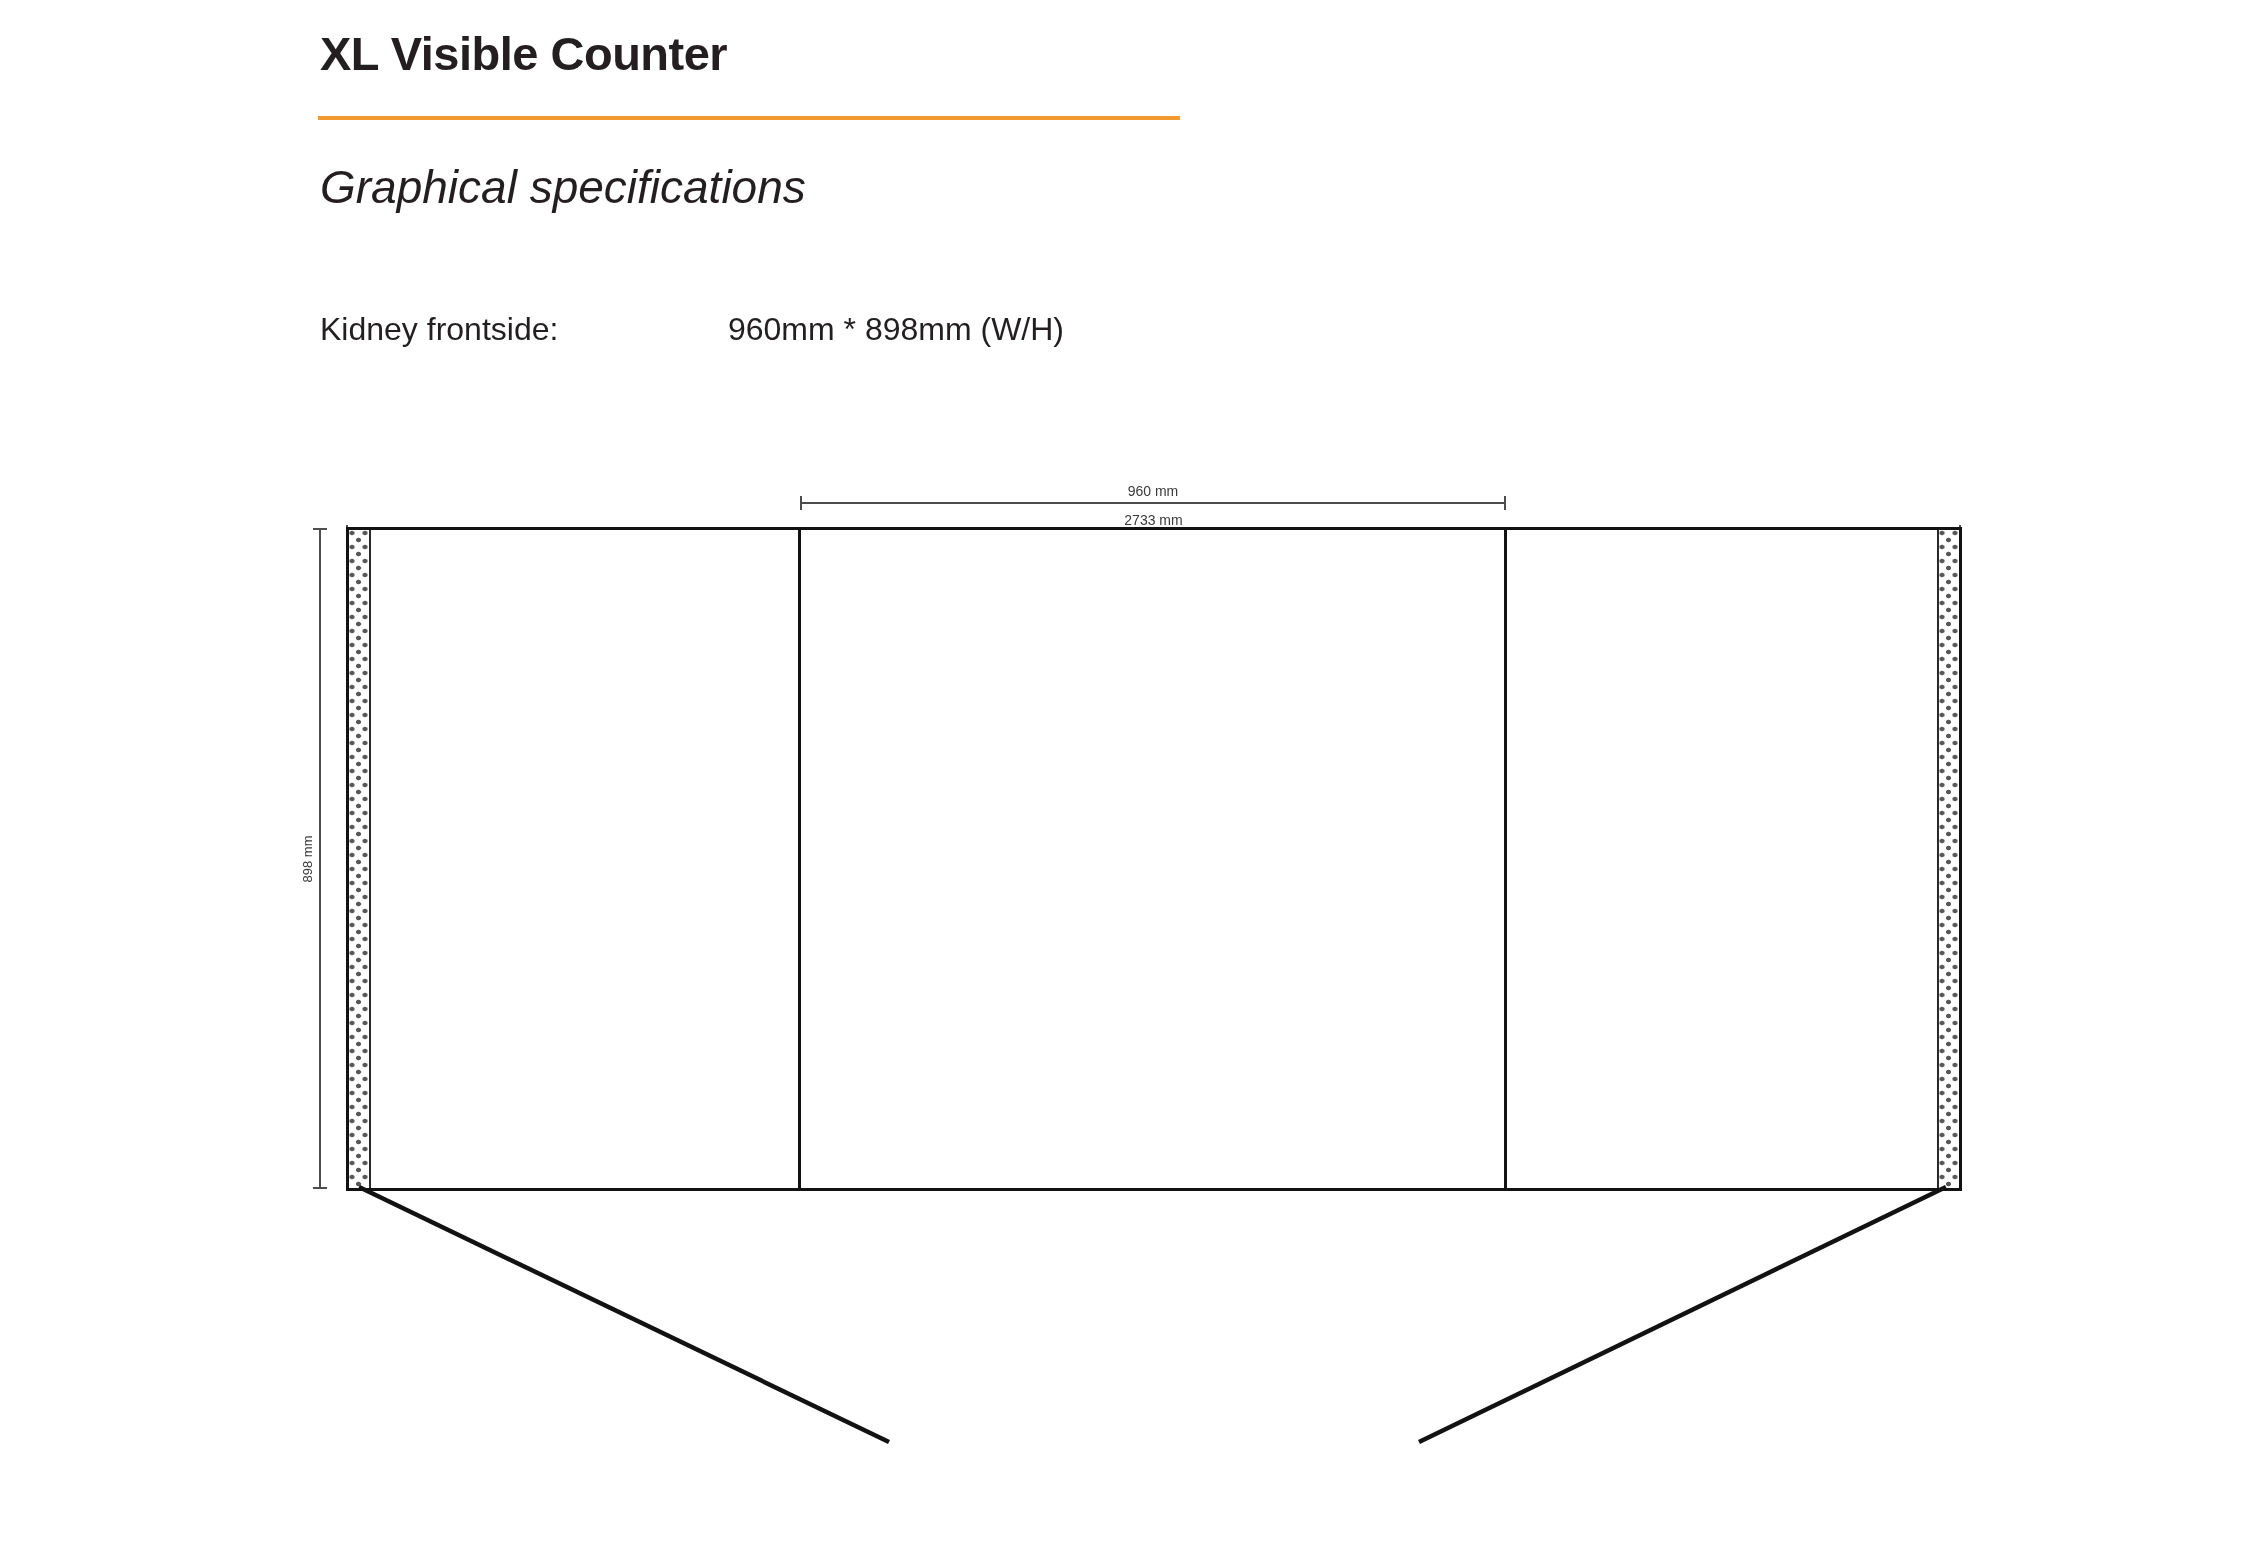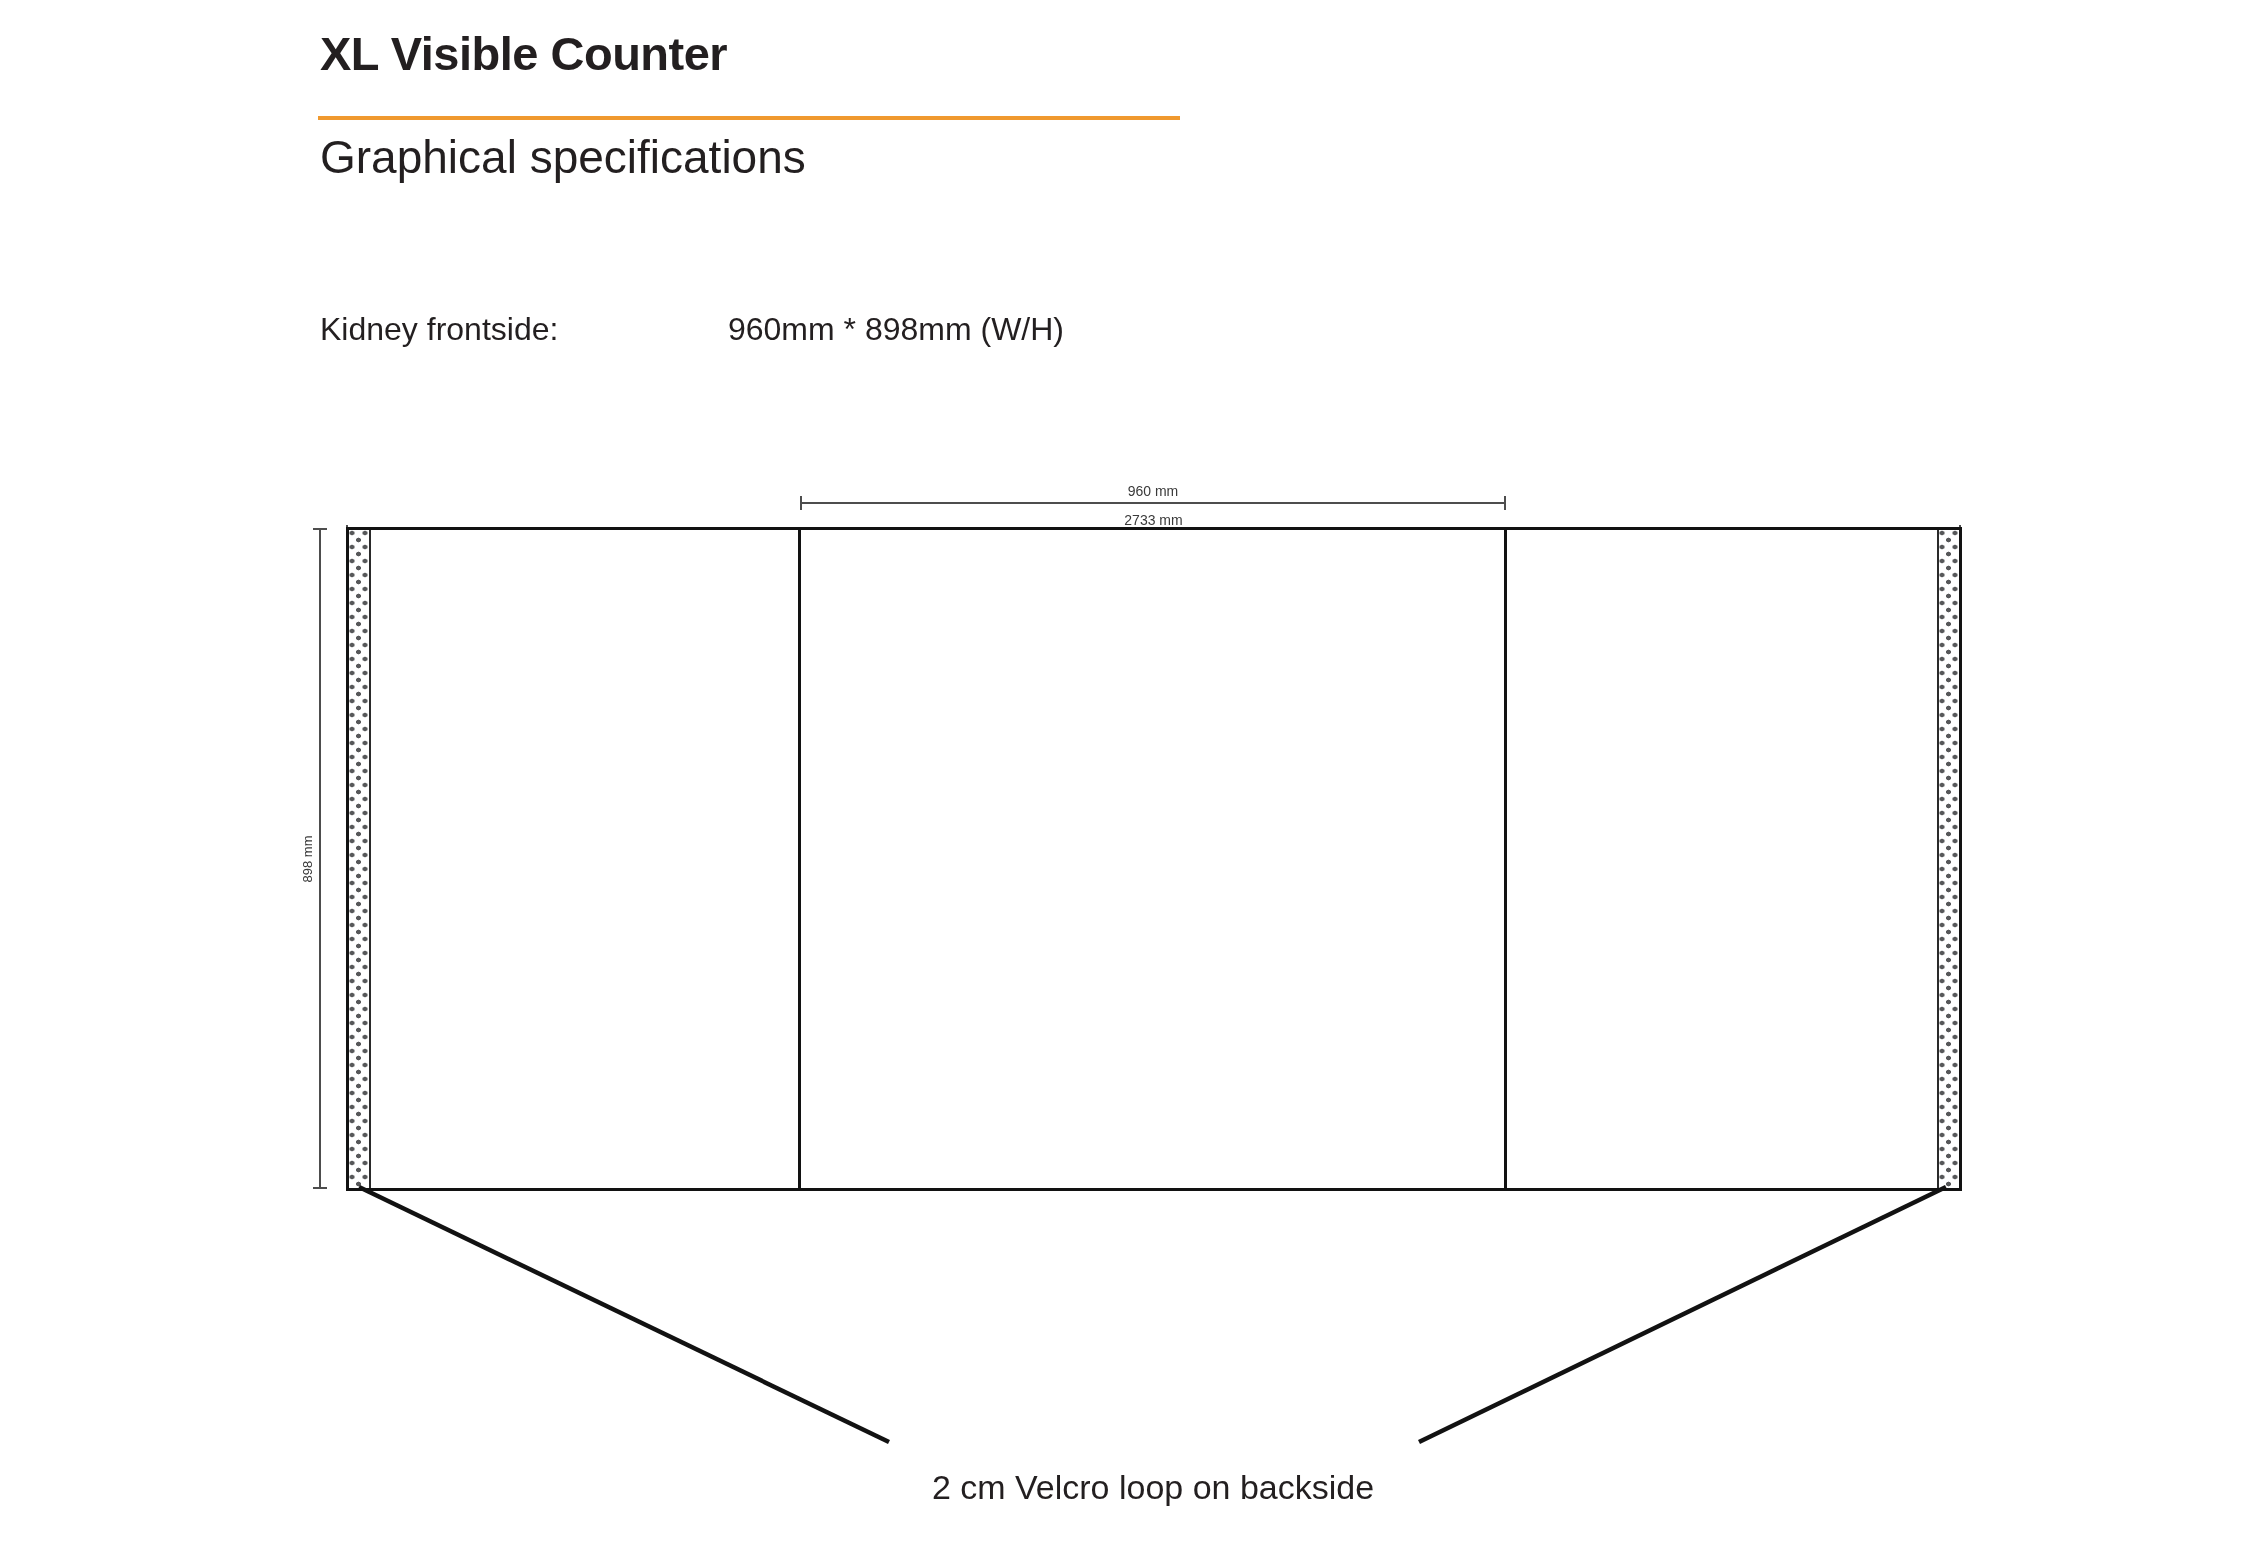--- a/index.html
+++ b/index.html
@@ -15,22 +15,22 @@
   .title{
     position:absolute;left:320px;top:26px;
     font-size:47px;font-weight:bold;letter-spacing:-0.5px;
     color:#231F20;white-space:nowrap;
   }
   .title-rule{
     position:absolute;left:318px;top:116px;
     width:862px;height:4px;background:#F0992E;
   }
   .subtitle{
-    position:absolute;left:320px;top:130px;
-    font-size:46px;font-weight:normal;
+    position:absolute;left:320px;top:160px;
+    font-size:46px;font-style:italic;font-weight:normal;
     color:#231F20;white-space:nowrap;
   }
   
   .specs{position:absolute;left:320px;top:303px;}
   .spec-row{display:flex;height:53px;align-items:center;}
   .spec-label{width:380px;font-size:32px;}
   .spec-value{width:392px;font-size:32px;text-align:center;white-space:nowrap;}
   
   .dim-h{position:absolute;}
   .dim-h .dim-label{
@@ -128,15 +128,14 @@
     <div class="velcro-strip velcro-right"></div>
     <div class="panel-divider divider-left"></div>
     <div class="panel-divider divider-right"></div>
   </div>
 
   <svg class="callout-svg" viewBox="0 0 2250 1550" xmlns="http://www.w3.org/2000/svg" aria-hidden="true">
     <line x1="359" y1="1187" x2="889" y2="1442" stroke="#121212" stroke-width="4.5"></line>
     <line x1="1946" y1="1187" x2="1419" y2="1442" stroke="#121212" stroke-width="4.5"></line>
   </svg>
 
-  <div class="caption">2 cm Velcro loop on backside</div>
 
 </div>
 
 </body></html>

